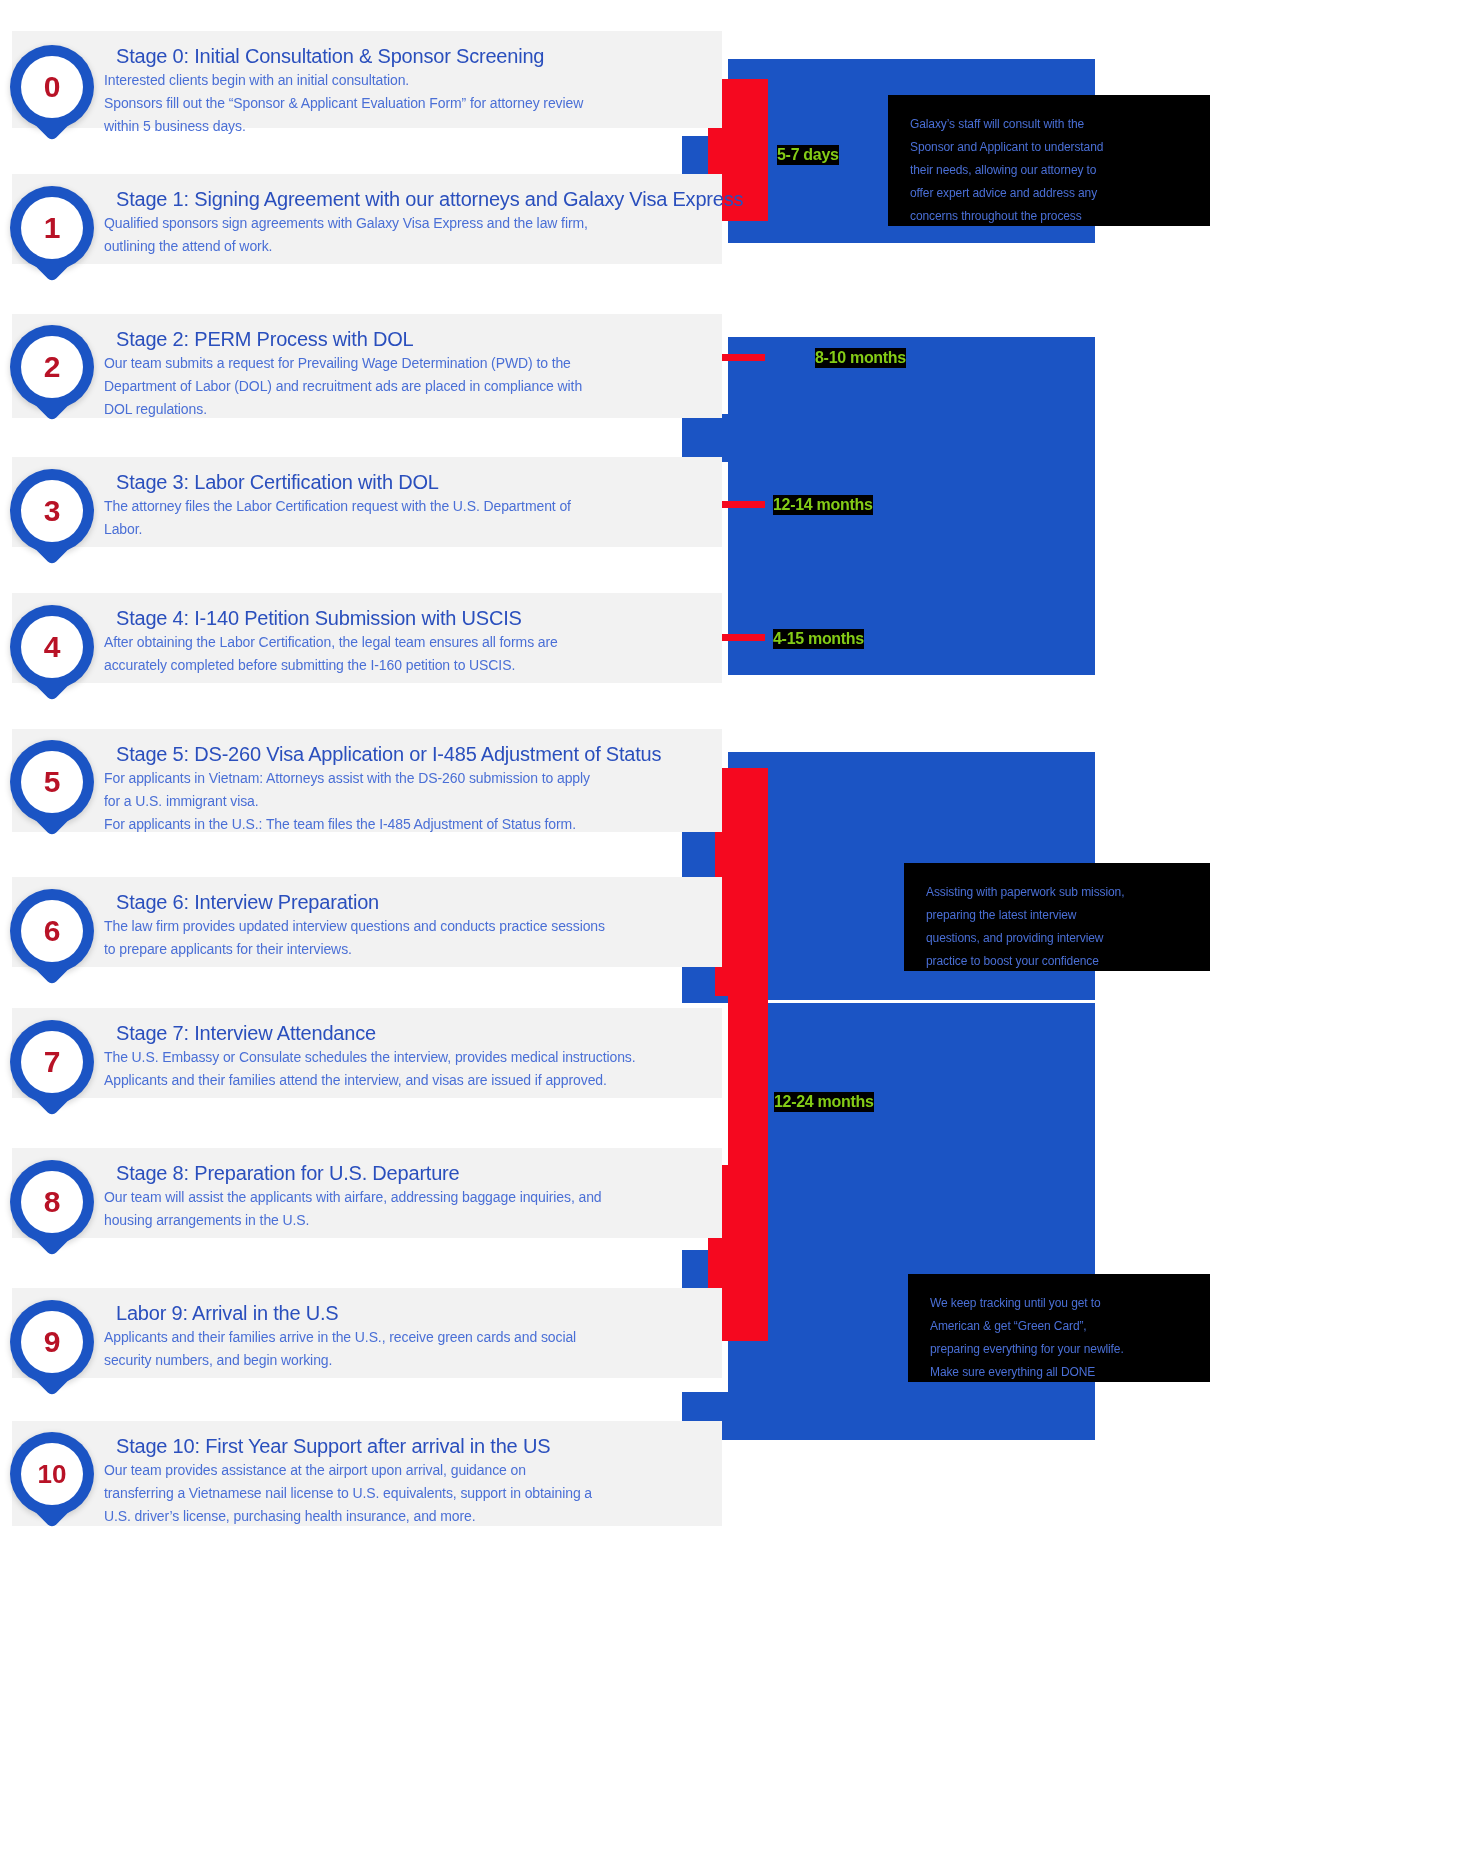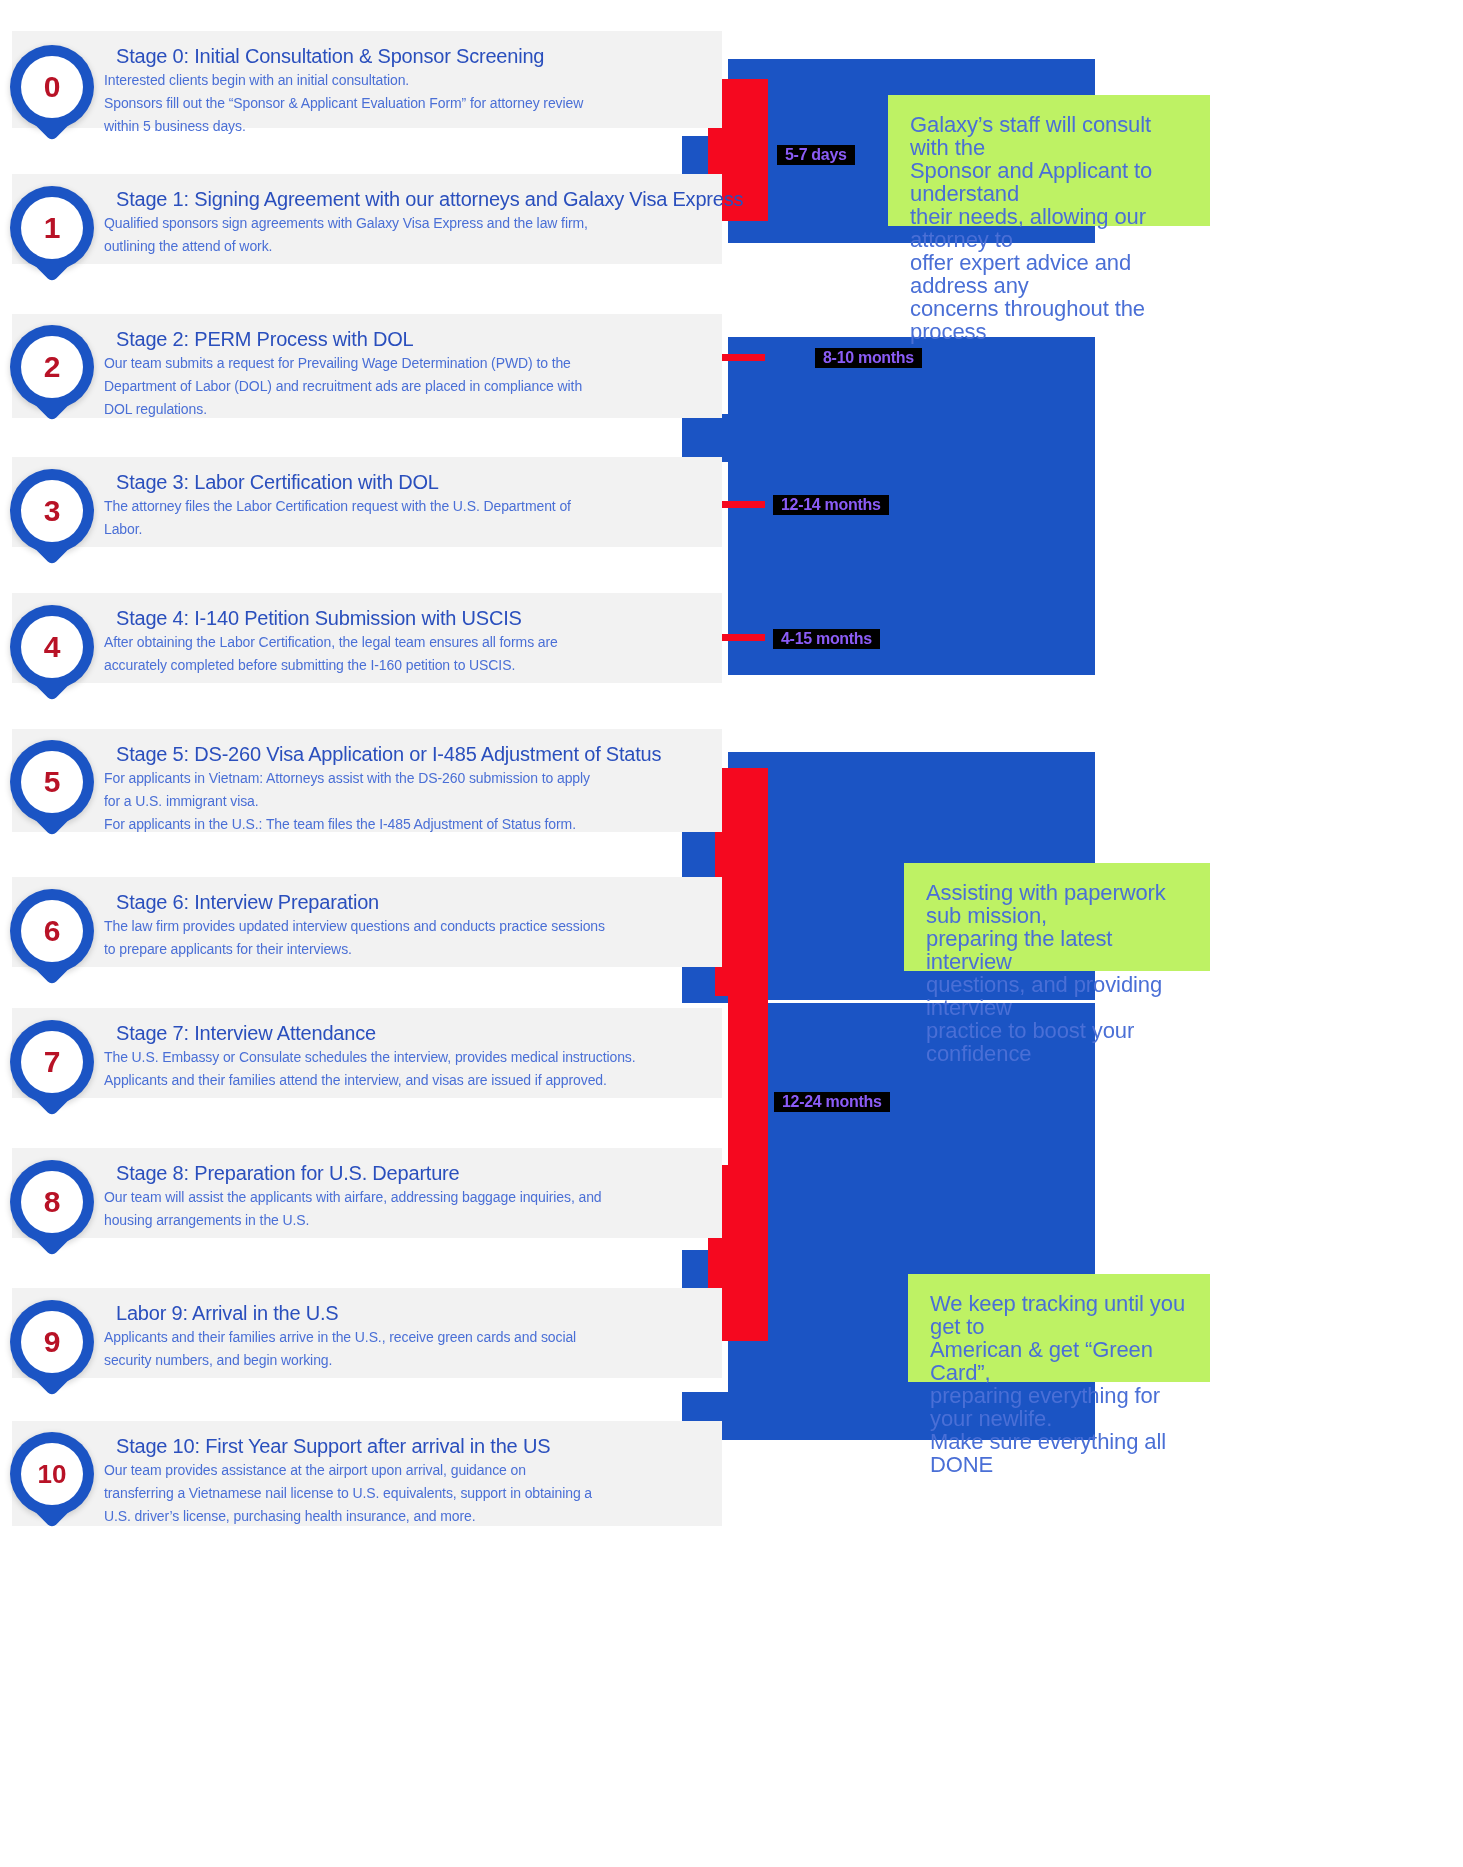--- a/index.html
+++ b/index.html
@@ -104,33 +104,33 @@
     color: #b81226;
     line-height: 1;
   }
   .pin .num.two-digit { font-size: 26px; }
 
   
   .duration {
     position: absolute;
     font-size: 16px;
     font-weight: bold;
-    color: #8b5cf6;
+    color: #84cc16;
     background: #000000;
     white-space: nowrap;
     letter-spacing: -0.3px;
-    padding: 1px 8px;
+    padding: 1px 0;
   }
 
   
   .note {
     position: absolute;
-    background: #bef264;
+    background: #000000;
     padding: 18px 20px 18px 22px;
-    font-size: 22px;
+    font-size: 12px;
     line-height: 23px;
     color: #4a6fd6;
     letter-spacing: -0.1px;
     white-space: pre-line;
   }
 
   
   .artifact {
     position: absolute;
     background: #000000;

